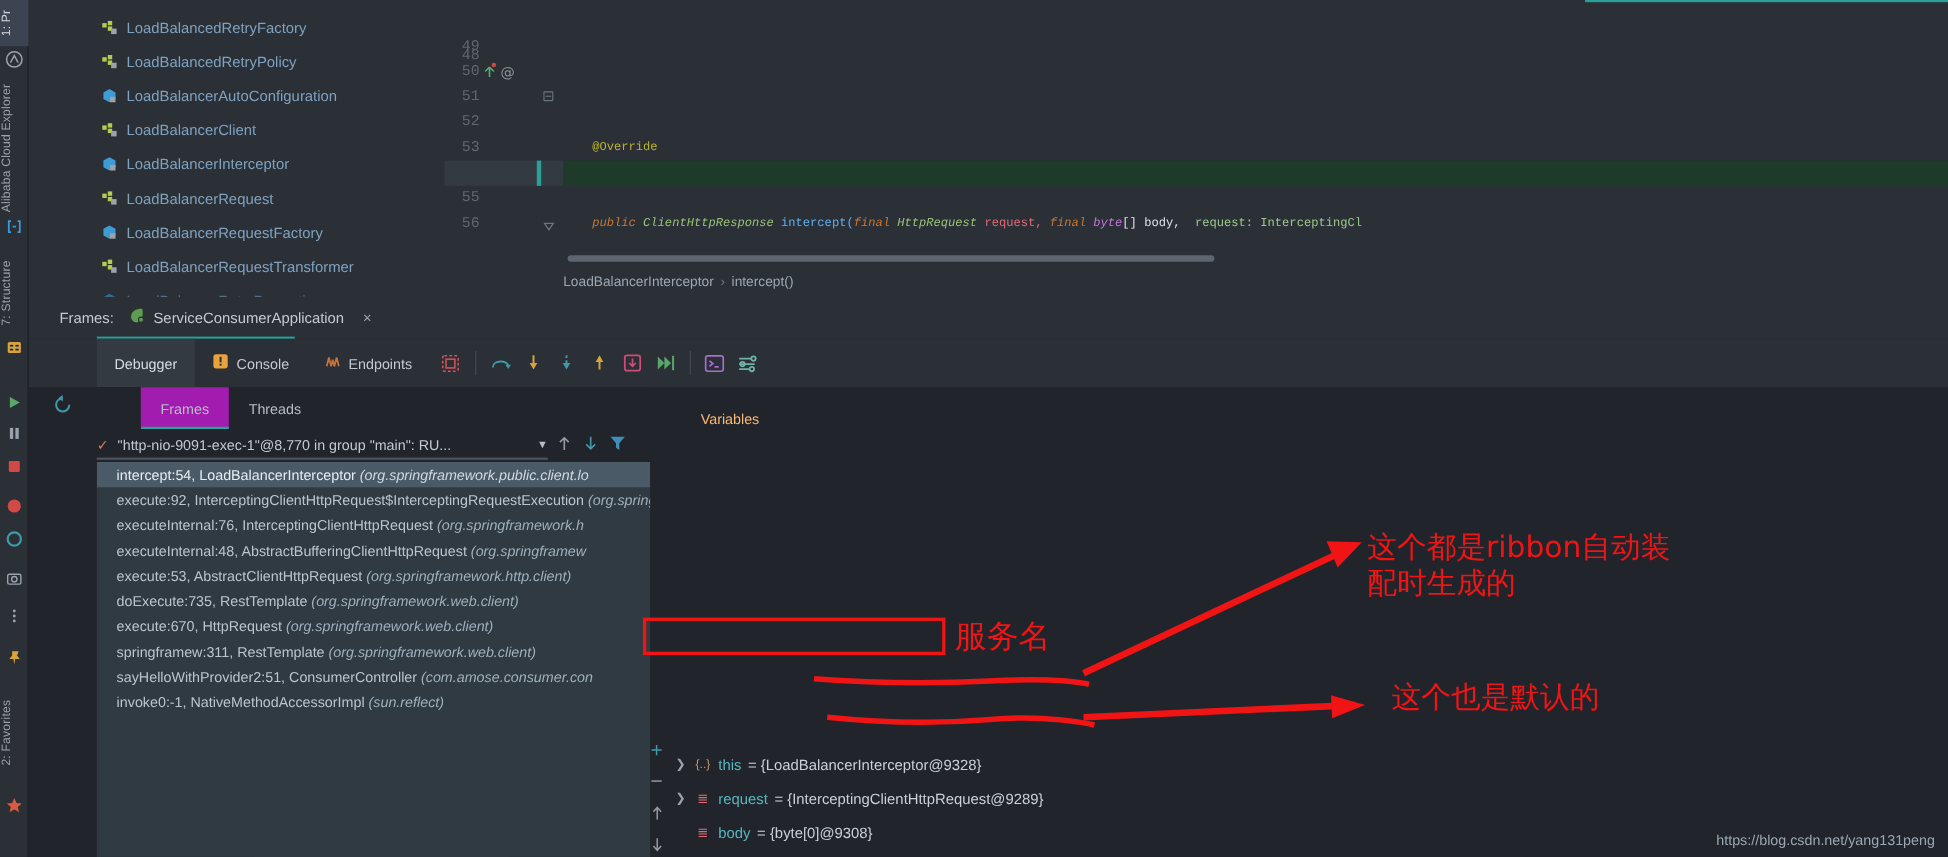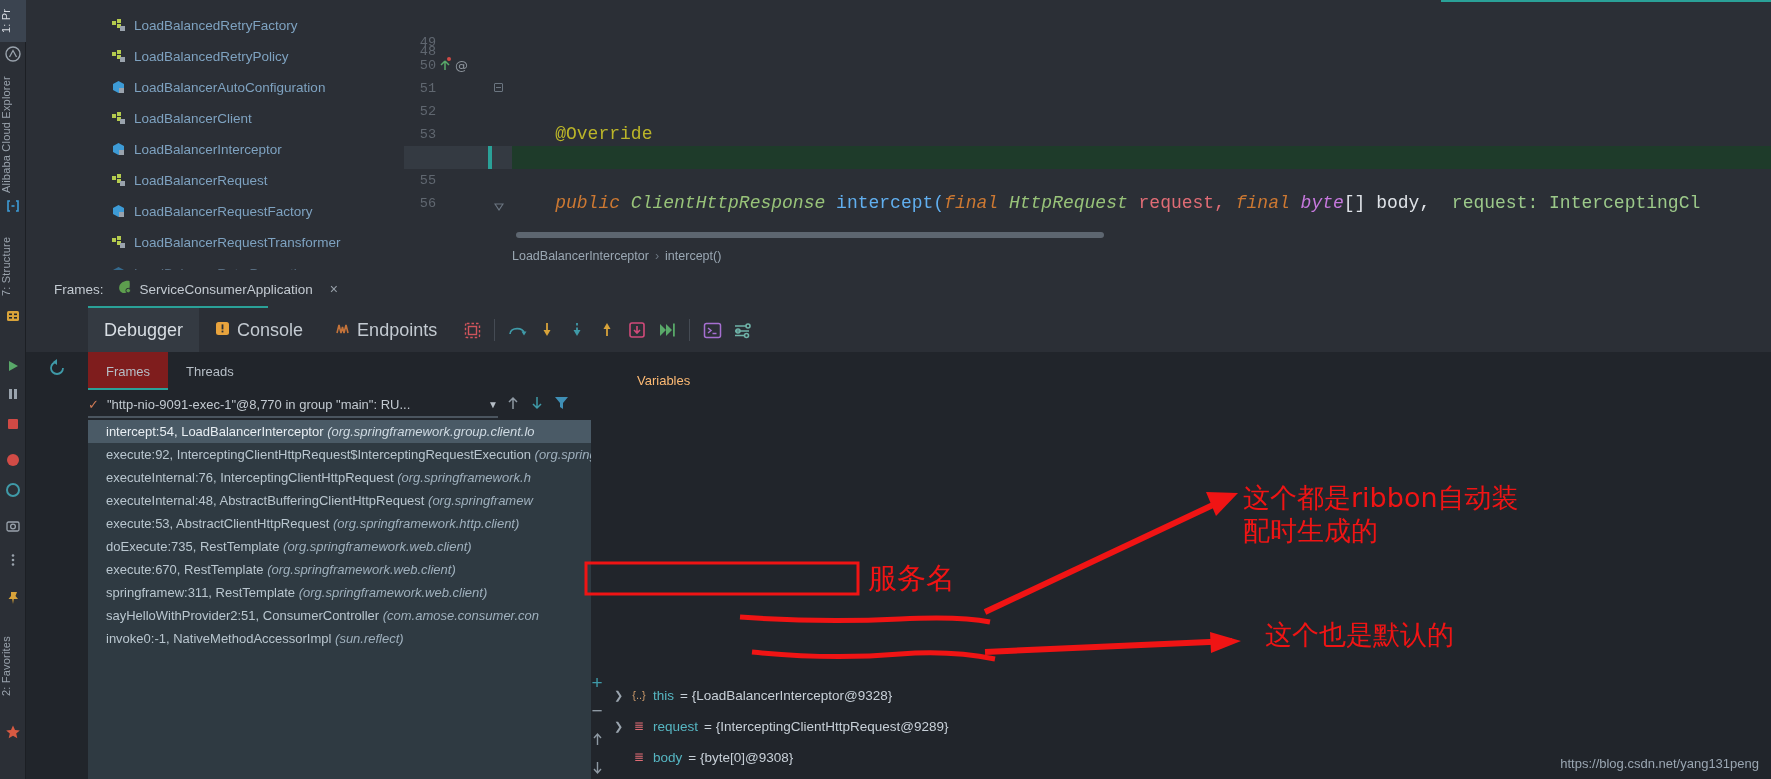--- a/index.html
+++ b/index.html
@@ -50,21 +50,21 @@
   .fold-strip { position:absolute; left:462px; top:8px; width:24px; height:232px; }
   .fold {
     position:absolute; width:9px; height:9px;
     border:1px solid #6b7580;
   }
   .fold.minus::after{ content:""; position:absolute; left:1px; top:3px; width:5px; height:1px; background:#6b7580; }
 
   .code {
     position:absolute; left:486px; top:8px; right:0; height:232px;
     font-family:"Liberation Mono", monospace;
-    font-size:18px; line-height:23px;
+    font-size:11px; line-height:23px;
     white-space:pre; overflow:hidden;
     color:#a9b7c6;
   }
   .code .ln { height:23px; display:block; }
   .hl-line { position:absolute; left:486px; right:0; height:23px; background:#1e3b2a; }
   .hl-gutter { position:absolute; left:378px; width:108px; height:23px; background:#343a42; }
   .caret-mark { position:absolute; left:462px; width:4px; height:23px; background:#2aa198; }
   .kw2  { color:#c678dd; font-style:italic; }
   .kwi  { color:#cc7832; font-style:italic; }
   .typ  { color:#98c379; font-style:italic; }
@@ -89,21 +89,21 @@
 
   
   .popup {
     position:absolute; left:26px; top:2px; width:354px; height:268px;
     background:#2b2f36;
     z-index:20;
     overflow:hidden;
   }
   .popup-row {
     position:absolute; left:0; width:354px; height:31px;
-    display:flex; align-items:center; gap:8px; padding-left:85px;
+    display:flex; align-items:center; gap:8px; padding-left:66px;
     font-size:13.5px; color:#7f9bb3; white-space:nowrap;
   }
   .popup-row .lbl { color:#7ea2c0; }
   .ico { width:15px; height:15px; flex:0 0 15px; position:relative; }
 
   
   .debug-panel {
     position:absolute; left:26px; top:270px; right:0; bottom:0;
     background:#21252b;
   }
@@ -117,35 +117,35 @@
   .close-x { color:#98a1aa; font-size:14px; margin-left:10px; cursor:pointer; }
   .green-underline { position:absolute; left:62px; top:36px; width:180px; height:2px; background:#2aa198; }
 
   .dbg-toolbar {
     position:absolute; left:0; top:38px; right:0; height:44px;
     background:#2b2f36;
     display:flex; align-items:center;
   }
   .dbg-tab {
     height:44px; padding:0 16px; display:flex; align-items:center; gap:7px;
-    font-size:18px; color:#c3cad1; cursor:default;
+    font-size:13px; color:#c3cad1; cursor:default;
   }
   .dbg-tab.active { background:#343a42; color:#d8dee4; }
   .tb-sep { width:1px; height:22px; background:#454b54; margin:0 7px; }
   .tb-btn { width:30px; height:30px; display:flex; align-items:center; justify-content:center; cursor:pointer; }
 
   .rerun-btn { position:absolute; left:0; top:38px; width:62px; height:44px; display:flex; align-items:center; justify-content:center; }
 
   
   .sub-tabs {
     position:absolute; left:62px; top:82px; width:500px; height:38px;
     display:flex; align-items:center; background:#21252b;
   }
   .sub-tab { padding:0 18px; height:38px; display:flex; align-items:center; font-size:13px; color:#b6bec6; }
-  .sub-tab.active { background:#7f1d1d; box-shadow: inset 0 -2px 0 #2aa198; }
+  .sub-tab.active { background:#a21caf; box-shadow: inset 0 -2px 0 #2aa198; margin-left: 40px; }
 
   .thread-bar {
     position:absolute; left:62px; top:120px; width:410px; height:28px;
     display:flex; align-items:center; gap:8px;
     font-size:13px; color:#c2c9d0;
   }
   .thread-underline { position:absolute; left:62px; top:146px; width:410px; height:2px; background:#4b555f; }
 
   .frames-list {
     position:absolute; left:62px; top:150px; width:503px; bottom:0;
@@ -548,27 +548,27 @@
         </div>
       <div class="vt">
           <svg width="13" height="15" viewBox="0 0 13 15">
             <path d="M6.5 2 L6.5 13 M3 9 L6.5 13 L10 9" fill="none" stroke="#8e99a3" stroke-width="1.4"></path>
           </svg>
         </div>
 
     </div>
 
     <div class="frames-list">
-      <div class="frame-row sel"><span>intercept:54, LoadBalancerInterceptor </span><span class="pkg">(org.springframework.group.client.lo</span></div>
+      <div class="frame-row sel"><span>intercept:54, LoadBalancerInterceptor </span><span class="pkg">(org.springframework.public.client.lo</span></div>
       <div class="frame-row"><span>execute:92, InterceptingClientHttpRequest$InterceptingRequestExecution </span><span class="pkg">(org.springframework.h</span></div>
       <div class="frame-row"><span>executeInternal:76, InterceptingClientHttpRequest </span><span class="pkg">(org.springframework.h</span></div>
       <div class="frame-row"><span>executeInternal:48, AbstractBufferingClientHttpRequest </span><span class="pkg">(org.springframew</span></div>
       <div class="frame-row"><span>execute:53, AbstractClientHttpRequest </span><span class="pkg">(org.springframework.http.client)</span></div>
       <div class="frame-row"><span>doExecute:735, RestTemplate </span><span class="pkg">(org.springframework.web.client)</span></div>
-      <div class="frame-row"><span>execute:670, RestTemplate </span><span class="pkg">(org.springframework.web.client)</span></div>
+      <div class="frame-row"><span>execute:670, HttpRequest </span><span class="pkg">(org.springframework.web.client)</span></div>
       <div class="frame-row"><span>springframew:311, RestTemplate </span><span class="pkg">(org.springframework.web.client)</span></div>
       <div class="frame-row"><span>sayHelloWithProvider2:51, ConsumerController </span><span class="pkg">(com.amose.consumer.con</span></div>
       <div class="frame-row"><span>invoke0:-1, NativeMethodAccessorImpl </span><span class="pkg">(sun.reflect)</span></div>
     </div>
 
     <div style="position:absolute;left:611px;top:103px;font-size:13px;color:#fdba74;">Variables</div>
 
     <div class="vars-list">
       <div class="var-row" style="top:0px;left:0;">
         <span class="chev">❯</span>

